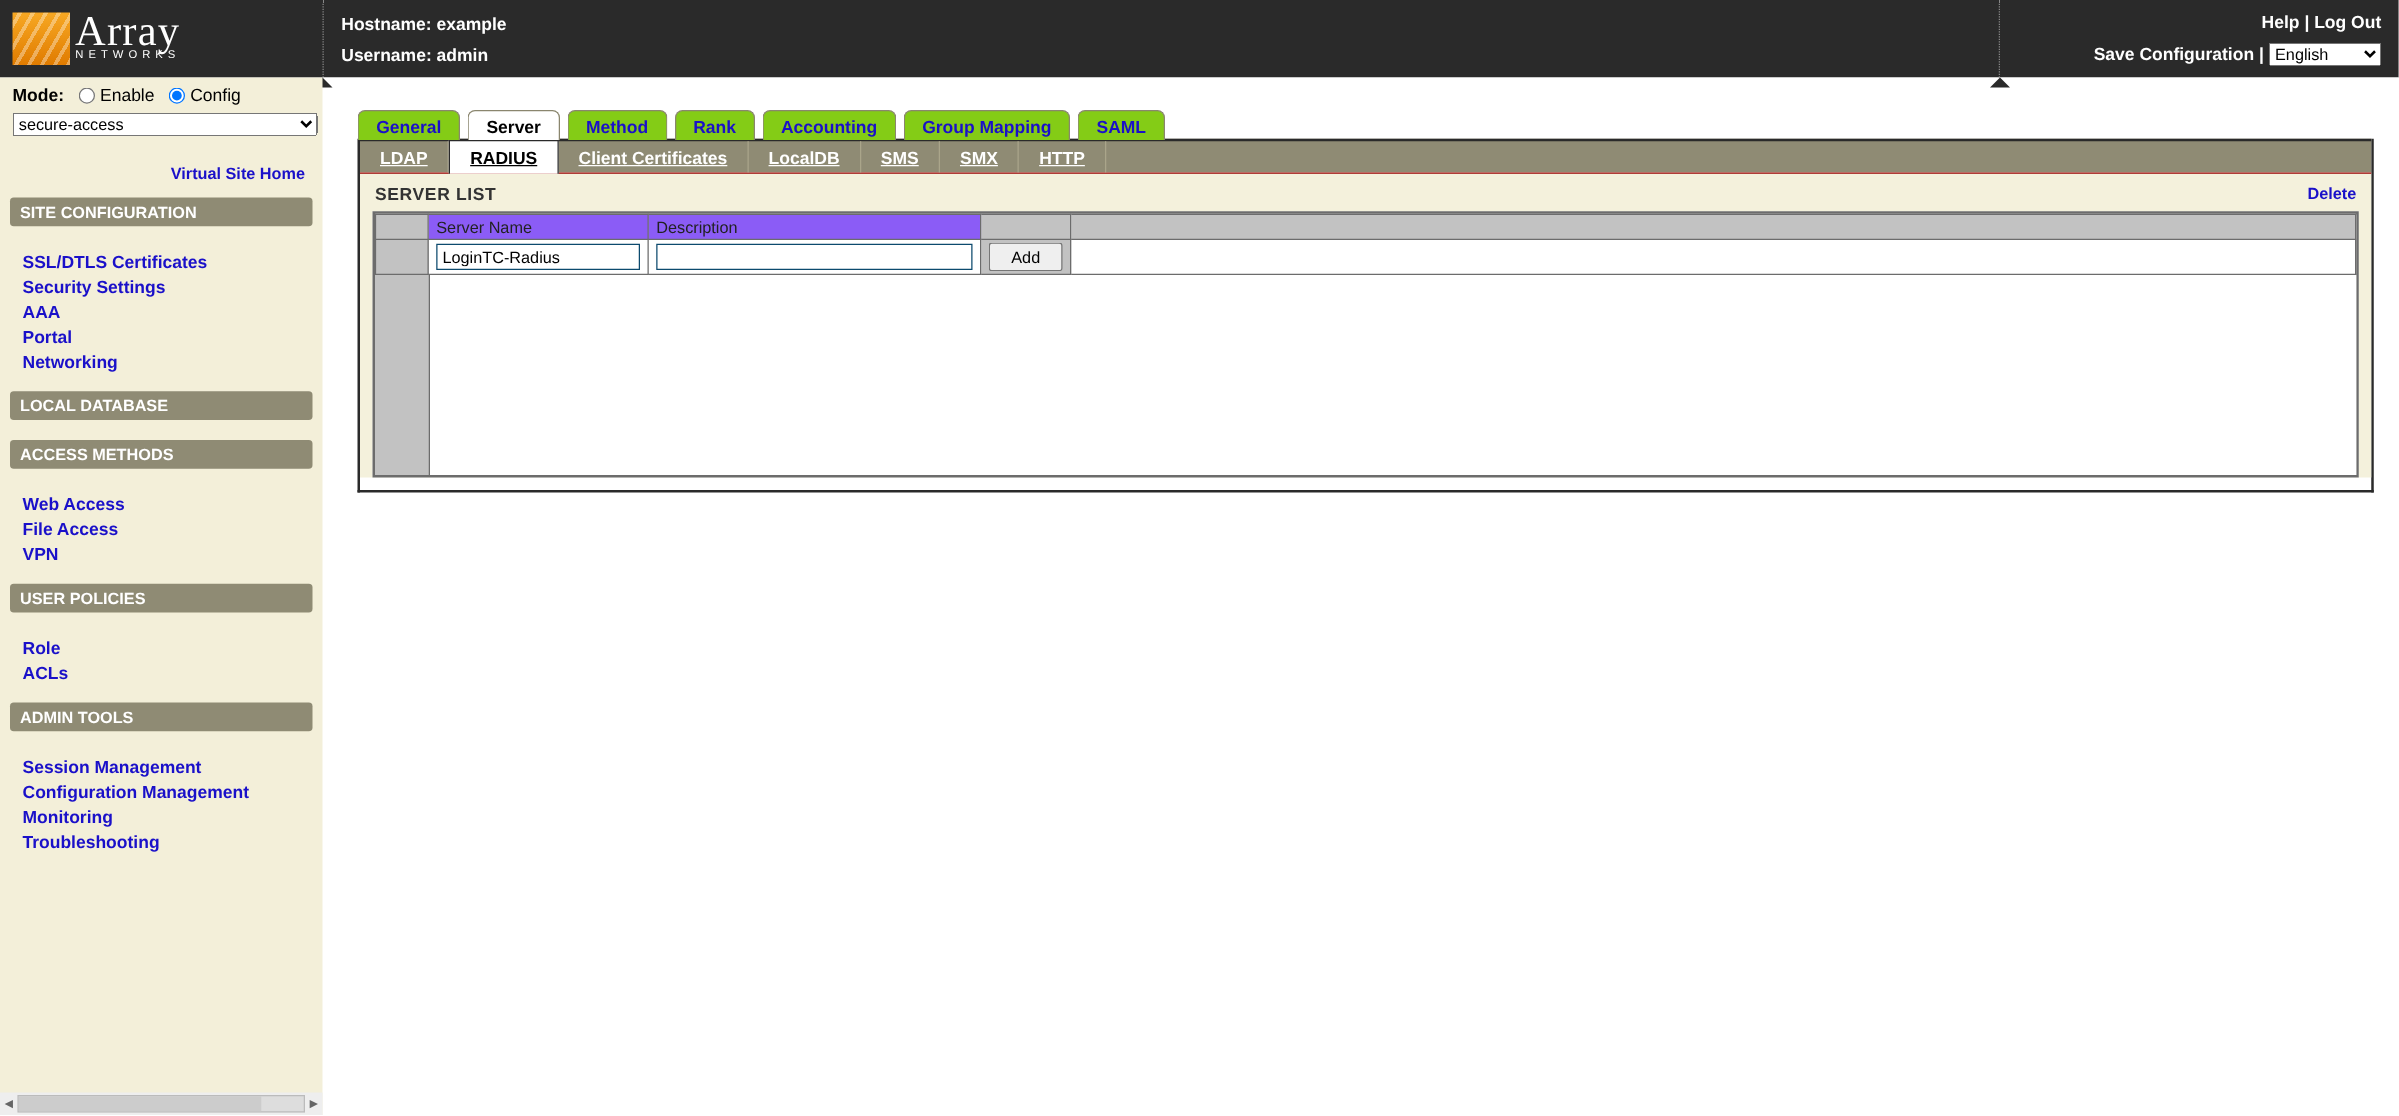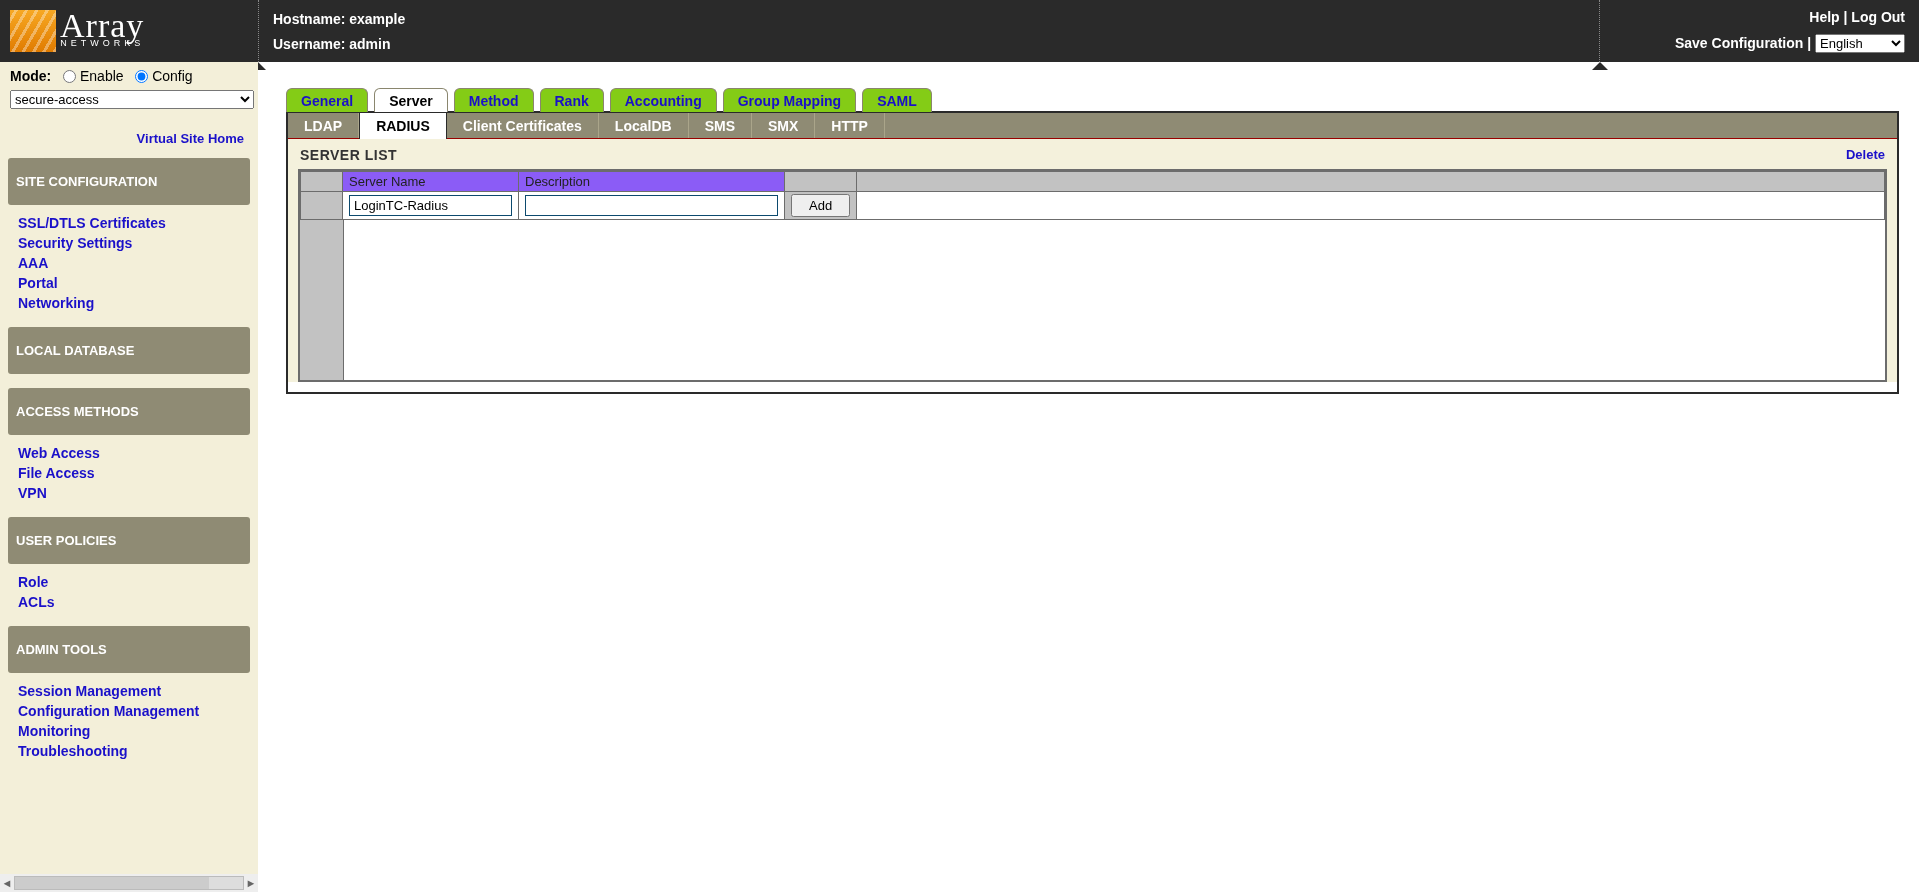--- a/index.html
+++ b/index.html
@@ -26,42 +26,42 @@
 .wrap { display:flex; }
 
 
 .sidebar { width:258px; background:#f3efd9; min-height:830px; position:relative; }
 .mode-row { padding:6px 10px 4px; font-size:14px;}
 .mode-row b { margin-right:8px;}
 .mode-row input[type=radio]{ vertical-align:-2px;}
 .mode-select { width:244px; margin:2px 10px 20px; font-size:13px;}
 .vs-home { text-align:right; padding:2px 14px 6px; }
 .vs-home a{ color:#1a10c9; font-weight:bold; text-decoration:none;}
-.sidebar .group-hd { background:#8f8b74; color:#fff; font-weight:bold; font-size:13px; padding:16px 8px; margin:14px 8px 6px; border-radius:3px;}
+.sidebar .group-hd { background:#8f8b74; color:#fff; font-weight:bold; font-size:13px; padding:4px 8px; margin:14px 8px 16px; border-radius:3px;}
 .sidebar .group-hd:first-of-type{ margin-top:6px;}
 .sidebar ul{ list-style:none; padding:2px 0 0 18px;}
 .sidebar li{ padding:2px 0;font-weight:bold;}
 .sidebar li a{ color:#1a10c9; text-decoration:none; font-size:14px;}
 .hscroll { position:absolute; bottom:0; left:0; right:0; height:18px; background:#eee; display:flex; align-items:center;}
 .hscroll .arrow{ width:14px; text-align:center; color:#666; font-size:11px;}
 .hscroll .track{ flex:1; height:14px; background:#ddd; border:1px solid #bbb; position:relative;}
 .hscroll .thumb{ position:absolute; left:0; top:0; bottom:0; width:85%; background:#ccc;}
 
 
 .main { flex:1; padding:26px 20px 0 28px; background:#fff;}
 
 
 .tabs1 { display:flex; gap:6px; margin-bottom:-1px; position:relative; z-index:2;}
 .tabs1 .tab{ border:1px solid #8a866e; border-bottom:none; border-radius:6px 6px 0 0; background:#84cc16; padding:4px 14px 3px; font-weight:bold; color:#1a10c9; cursor:pointer; font-size:14px;}
 .tabs1 .tab.active{ background:#fff; color:#000;}
 
 
 .tabs2-wrap{ border:2px solid #2a2a2a; border-top:none; background:#fff;}
 .tabs2{ display:flex; background:#8f8b74; padding:0; border-top:2px solid #2a2a2a;}
-.tabs2 .stab{ padding:5px 16px 4px; font-weight:bold; color:#fff; cursor:pointer; border-right:1px solid #aaa58a; font-size:14px;}
+.tabs2 .stab{ padding:5px 16px 4px; font-weight:bold; color:#fff; cursor:pointer; border-right:1px solid #aaa58a; font-size:14px;text-decoration:underline;}
 .tabs2 .stab.active{ background:#fff; color:#000; border:1px solid #2a2a2a; border-bottom:none; margin-top:-1px; margin-bottom:-1px;}
 
 
 .panel{ background:#f4f1dc; border-top:1px solid #900; }
 .panel-hd{ display:flex; justify-content:space-between; padding:8px 12px 6px; font-weight:bold;border-radius:12px;}
 .panel-hd .title{ color:#333; font-size:14px; letter-spacing:0.5px;}
 .panel-hd .del{ color:#1a10c9; cursor:pointer;}
 
 
 .tbl-outer{ border:2px solid #6c6c6c; margin:0 10px 10px; background:#fff;}

